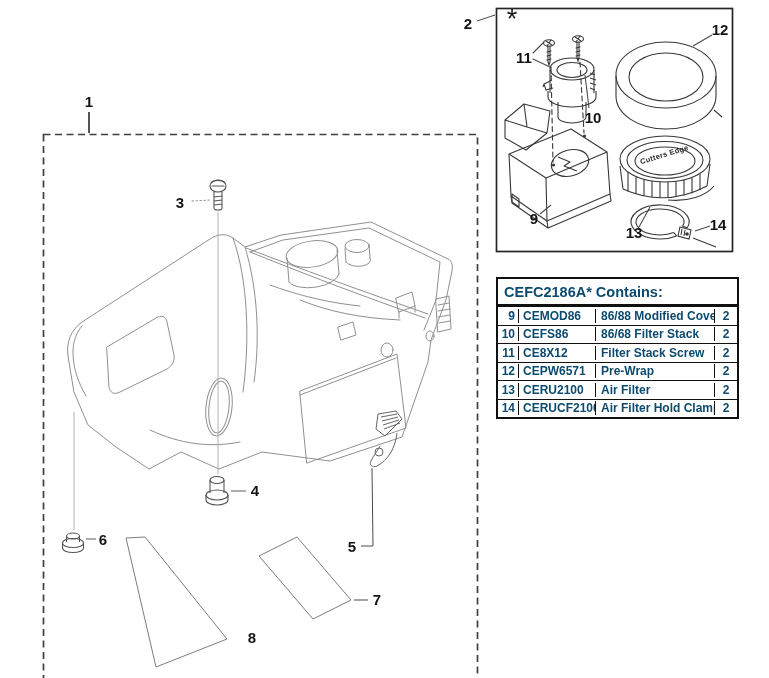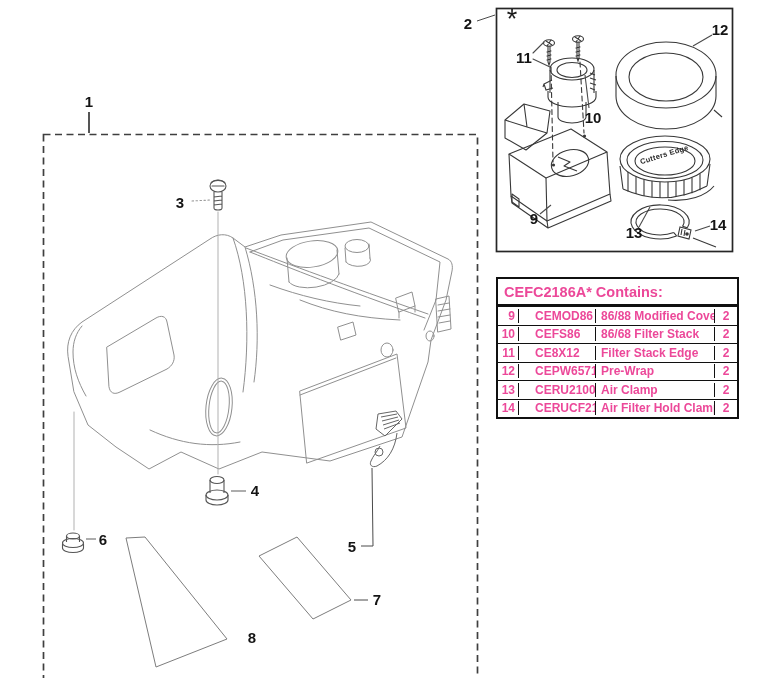--- a/index.html
+++ b/index.html
@@ -4,29 +4,29 @@
 <style>
   html,body{margin:0;padding:0;background:#e8e8e8;}
   .canvas{position:relative;width:769px;height:678px;background:#ffffff;overflow:hidden;
           font-family:"Liberation Sans",sans-serif;}
   svg{position:absolute;left:0;top:0;}
   .callout{position:absolute;transform:translate(-50%,-50%);font-weight:700;font-size:15px;
            color:#141414;line-height:1;z-index:5;}
   .asterisk{position:absolute;font-size:27px;font-weight:400;color:#1a1a1a;line-height:1;z-index:5;}
   
   .contains-table{position:absolute;left:496px;top:277px;width:239px;background:#fff;
-                  border:2px solid #101010;z-index:6;color:#ec4899;}
+                  border:2px solid #101010;z-index:6;color:#0c4a6e;}
   .ct-header{font-weight:700;font-size:14.5px;padding:5px 6px 4px 6px;border-bottom:1px solid #101010;}
   .ct-body{border-top:2px solid #101010;}
   .ct-row{display:grid;grid-template-columns:21px 77px 119px 1fr;height:17.5px;align-items:center;
           border-bottom:1px solid #101010;}
   .ct-row:last-child{border-bottom:none;}
   .ct-cell{font-weight:700;font-size:12px;white-space:nowrap;overflow:hidden;}
   .ct-num{text-align:right;padding-right:3px;border-right:1px solid #101010;}
-  .ct-part{padding-left:4px;border-right:1px solid #101010;margin-left:12px;}
+  .ct-part{padding-left:4px;border-right:1px solid #101010;}
   .ct-desc{padding-left:5px;border-right:1px solid #101010;}
   .ct-qty{text-align:center;}
 </style>
 </head>
 <body>
 
 <div class="canvas">
 
   <svg width="769" height="678" viewBox="0 0 769 678">
 
@@ -225,33 +225,33 @@
       </div>
       <div class="ct-row">
         <div class="ct-cell ct-num">10</div>
         <div class="ct-cell ct-part">CEFS86</div>
         <div class="ct-cell ct-desc">86/68 Filter Stack</div>
         <div class="ct-cell ct-qty">2</div>
       </div>
       <div class="ct-row">
         <div class="ct-cell ct-num">11</div>
         <div class="ct-cell ct-part">CE8X12</div>
-        <div class="ct-cell ct-desc">Filter Stack Edge</div>
+        <div class="ct-cell ct-desc">Filter Stack Screw</div>
         <div class="ct-cell ct-qty">2</div>
       </div>
       <div class="ct-row">
         <div class="ct-cell ct-num">12</div>
         <div class="ct-cell ct-part">CEPW6571</div>
         <div class="ct-cell ct-desc">Pre-Wrap</div>
         <div class="ct-cell ct-qty">2</div>
       </div>
       <div class="ct-row">
         <div class="ct-cell ct-num">13</div>
         <div class="ct-cell ct-part">CERU2100</div>
-        <div class="ct-cell ct-desc">Air Clamp</div>
+        <div class="ct-cell ct-desc">Air Filter</div>
         <div class="ct-cell ct-qty">2</div>
       </div>
       <div class="ct-row">
         <div class="ct-cell ct-num">14</div>
         <div class="ct-cell ct-part">CERUCF2100</div>
         <div class="ct-cell ct-desc">Air Filter Hold Clamp</div>
         <div class="ct-cell ct-qty">2</div>
       </div>
     </div>
   </div>

